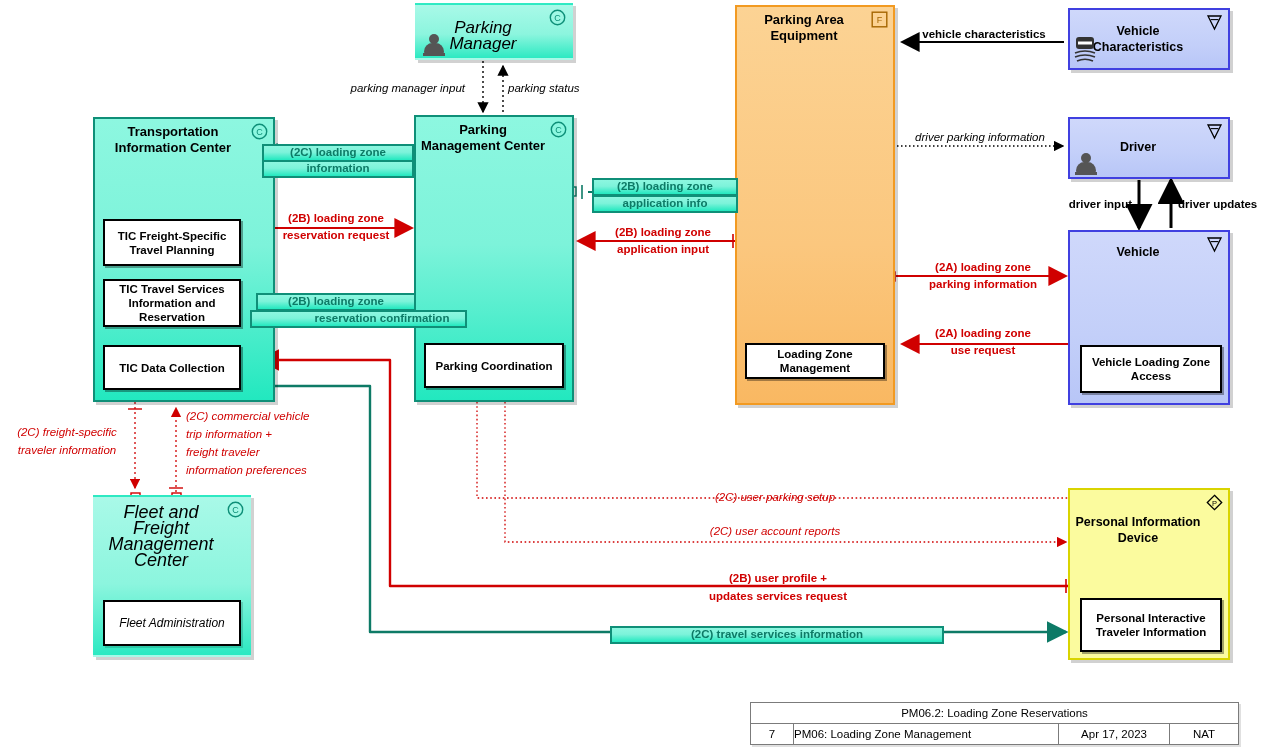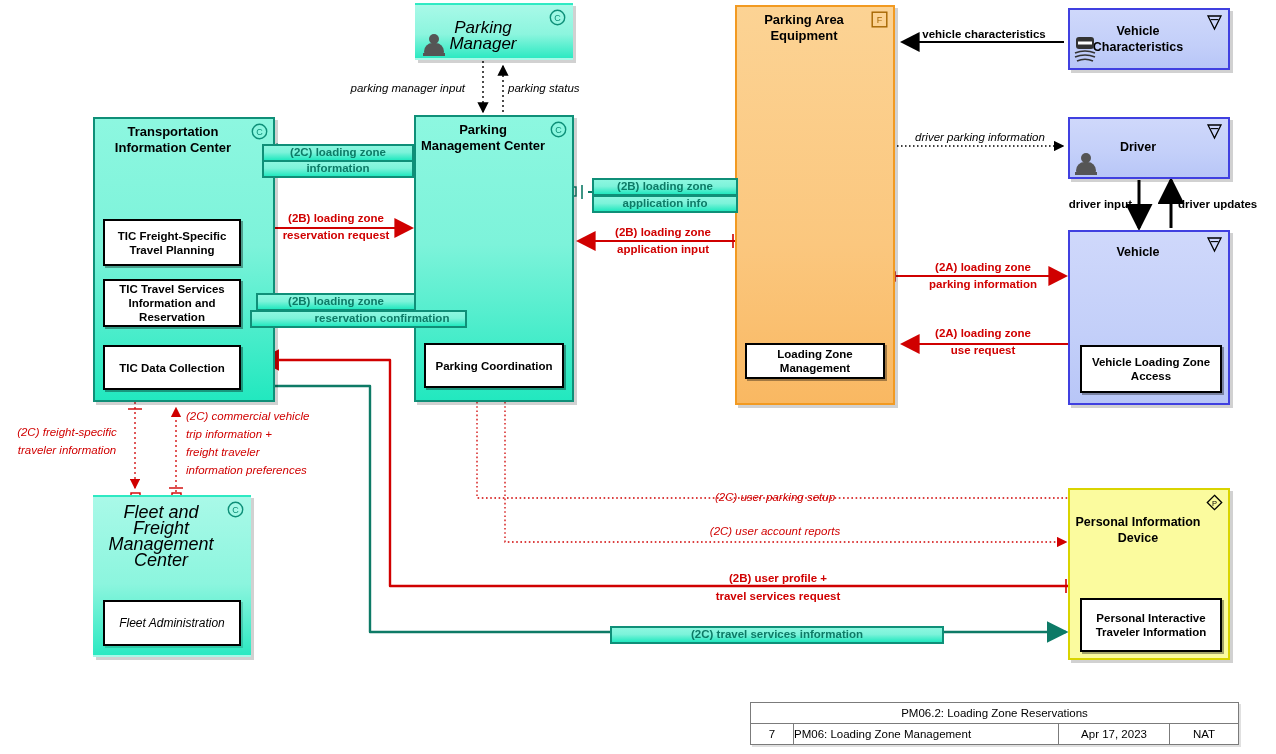--- a/index.html
+++ b/index.html
@@ -333,21 +333,21 @@
 
   <div class="lbl red it l" style="left:186px;top:410px;width:220px;">(2C) commercial vehicle</div>
   <div class="lbl red it l" style="left:186px;top:428px;width:220px;">trip information +</div>
   <div class="lbl red it l" style="left:186px;top:446px;width:220px;">freight traveler</div>
   <div class="lbl red it l" style="left:186px;top:464px;width:220px;">information preferences</div>
 
   <div class="lbl red it c" style="left:630px;top:491px;width:290px;">(2C) user parking setup</div>
   <div class="lbl red it c" style="left:630px;top:525px;width:290px;">(2C) user account reports</div>
 
   <div class="lbl red c" style="left:640px;top:572px;width:276px;"><span style="font-weight:bold;">(2B) user profile +</span></div>
-  <div class="lbl red c" style="left:640px;top:590px;width:276px;">travel services request</div>
+  <div class="lbl red c" style="left:640px;top:590px;width:276px;">updates services request</div>
   <div class="lbl teal c" style="left:610px;top:626px;width:330px;">(2C) travel services information</div>
 
   <div id="titleblock">
     <div class="row r1">PM06.2: Loading Zone Reservations</div>
     <div class="row">
       <div class="c-num">7</div>
       <div class="c-name">PM06: Loading Zone Management</div>
       <div class="c-date">Apr 17, 2023</div>
       <div class="c-by">NAT</div>
     </div>

